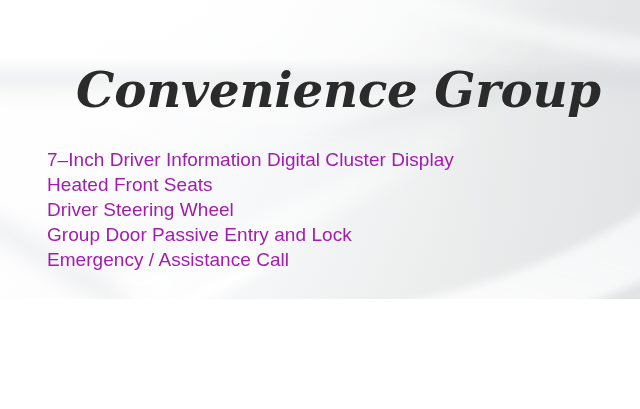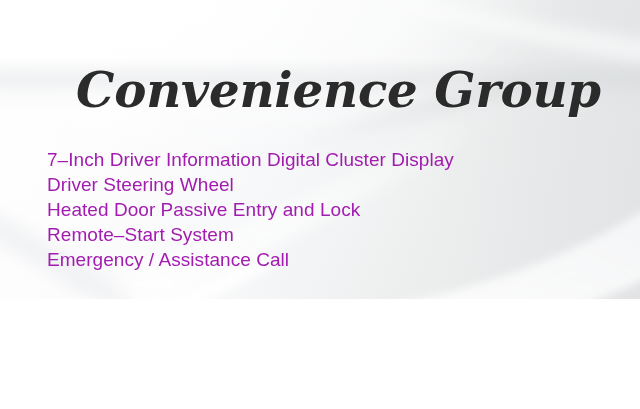--- a/index.html
+++ b/index.html
@@ -187,20 +187,20 @@
 
   <div class="bg-layer bg-top-wash"></div>
   <div class="bg-layer bg-band"></div>
 
   <div id="content">
 
     <div id="title">Convenience Group</div>
 
     <ul id="feature-list">
       <li>7–Inch Driver Information Digital Cluster Display</li>
+      <li>Heated Front Seats</li>
       <li>Driver Steering Wheel</li>
-      <li>Heated Door Passive Entry and Lock</li>
-      <li>Remote–Start System</li>
+      <li>Group Door Passive Entry and Lock</li>
       <li>Emergency / Assistance Call</li>
     </ul>
 
   </div>
 </div>
 
 </body></html>

